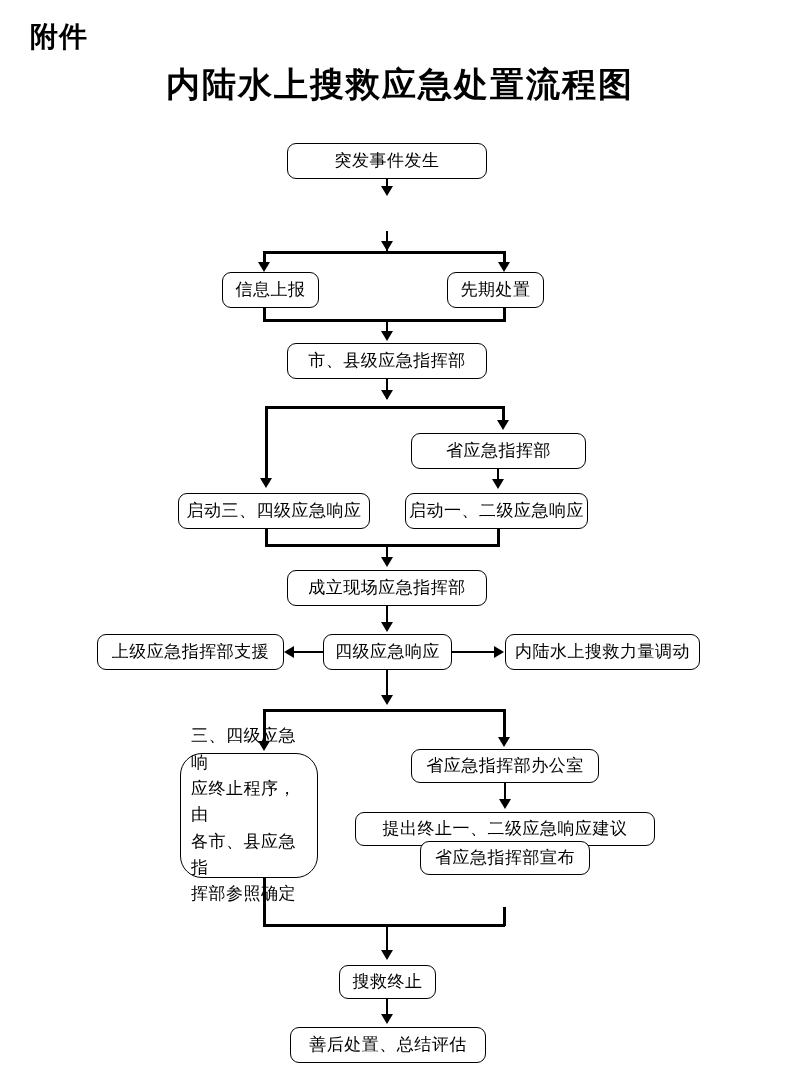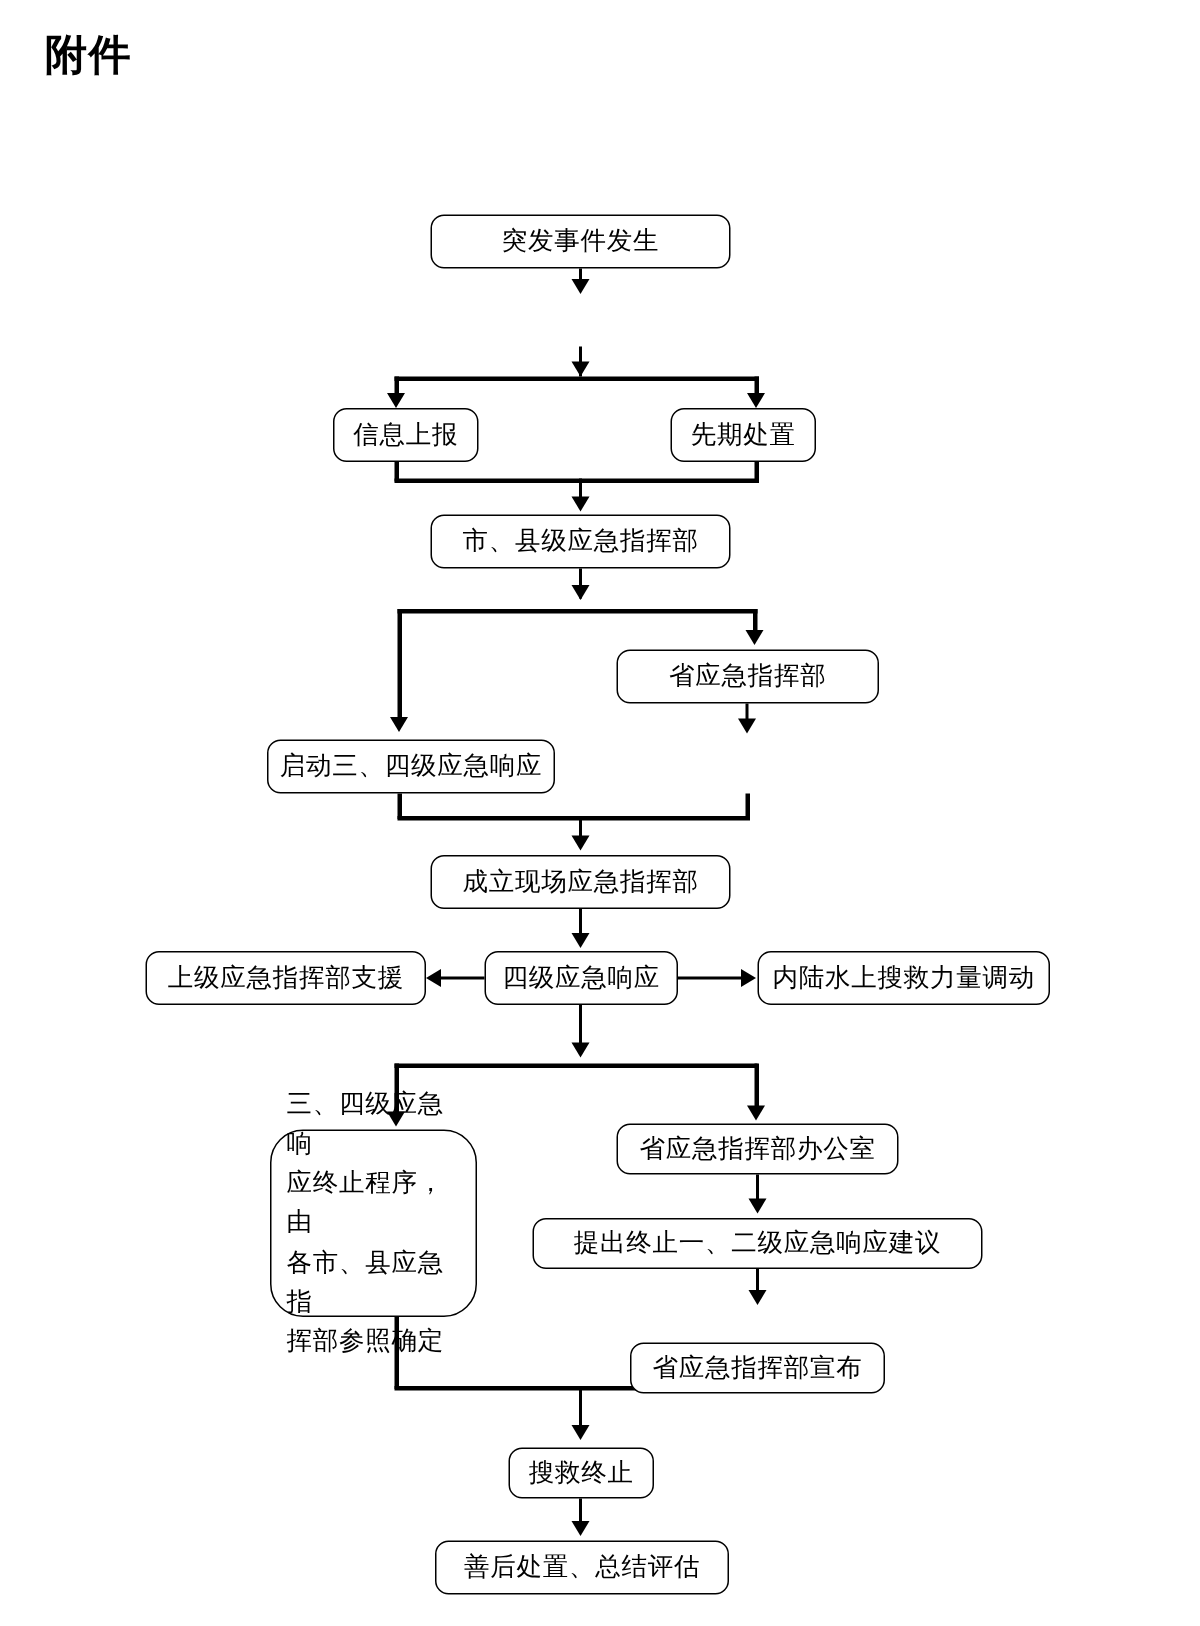--- a/index.html
+++ b/index.html
@@ -97,53 +97,55 @@
     border-left: 10px solid #000000;
   }
 </style>
 </head>
 <body>
 
 <div id="page">
 
   <div class="attach-label">附件</div>
 
+  <div class="doc-title">内陆水上搜救应急处置流程图</div>
 
   <div class="node" style="left:287px; top:143px; width:200px; height:36px;">突发事件发生</div>
 
 
   <div class="node" style="left:222px; top:272px; width:97px; height:36px;">信息上报</div>
 
   <div class="node" style="left:447px; top:272px; width:97px; height:36px;">先期处置</div>
 
   <div class="node" style="left:287px; top:343px; width:200px; height:36px;">市、县级应急指挥部</div>
 
   <div class="node" style="left:411px; top:433px; width:175px; height:36px;">省应急指挥部</div>
 
   <div class="node" style="left:178px; top:493px; width:192px; height:36px;">启动三、四级应急响应</div>
 
+  <div class="node" style="left:405px; top:493px; width:183px; height:36px;">启动一、二级应急响应</div>
 
   <div class="node" style="left:287px; top:570px; width:200px; height:36px;">成立现场应急指挥部</div>
 
   <div class="node" style="left:97px; top:634px; width:187px; height:36px;">上级应急指挥部支援</div>
 
   <div class="node" style="left:323px; top:634px; width:129px; height:36px;">四级应急响应</div>
 
   <div class="node" style="left:505px; top:634px; width:195px; height:36px;">内陆水上搜救力量调动</div>
 
   <div class="node multi" style="left:180px; top:753px; width:138px; height:125px;">三、四级应急响
 应终止程序，由
 各市、县应急指
 挥部参照确定</div>
 
   <div class="node" style="left:411px; top:749px; width:188px; height:34px;">省应急指挥部办公室</div>
 
   <div class="node" style="left:355px; top:812px; width:300px; height:34px;">提出终止一、二级应急响应建议</div>
 
-  <div class="node" style="left:420px; top:895px; width:170px; height:34px;">省应急指挥部宣布</div>
+  <div class="node" style="left:420px; top:841px; width:170px; height:34px;">省应急指挥部宣布</div>
 
   <div class="node" style="left:339px; top:965px; width:97px; height:34px;">搜救终止</div>
 
   <div class="node" style="left:290px; top:1027px; width:196px; height:36px;">善后处置、总结评估</div>
 
   <div class="ln v" style="left:386px; top:179px; height:10px;"></div>
   <div class="arrow-d" style="left:381px; top:186px;"></div>
 
   <div class="ln v" style="left:386px; top:231px; height:20px;"></div>
   <div class="arrow-d" style="left:381px; top:241px;"></div>

